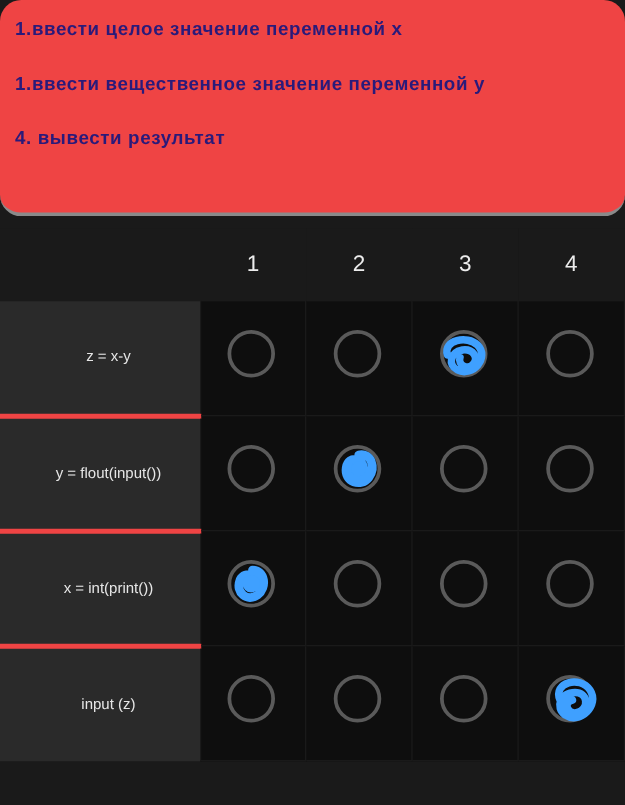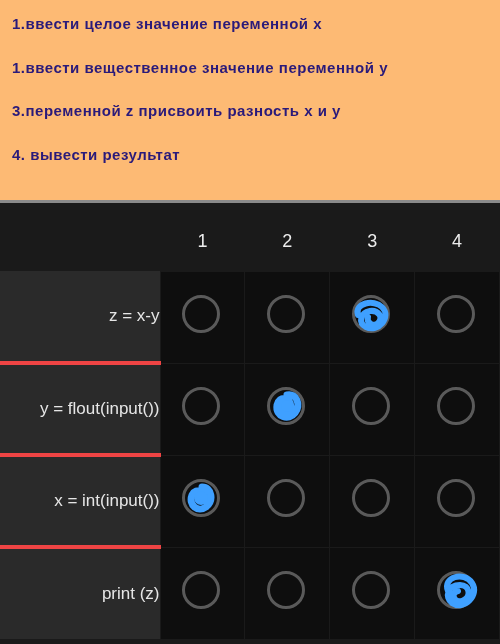--- a/index.html
+++ b/index.html
@@ -4,24 +4,25 @@
 <style>
   * { box-sizing: border-box; margin: 0; padding: 0; }
   html, body {
     width: 500px;
     height: 644px;
     background: #1a1a1a;
     font-family: Arial, Helvetica, sans-serif;
     overflow: hidden;
   }
   .instruction-card {
-    background: #fdba74;
+    background: #ef4444;
     margin: 0;
-    padding: 14px 12px 20px 12px;
+    padding: 14px 12px 33px 12px;
     border-bottom: 3px solid #8a8a8a;
+    border-radius: 17px;
   }
   .instruction-line {
     color: #2a1a7a;
     font-size: 15px;
     font-weight: bold;
     letter-spacing: 0.5px;
     margin-bottom: 24px;
     line-height: 1.3;
   }
   .instruction-line:last-child { margin-bottom: 16px; }
@@ -43,23 +44,23 @@
   .matrix thead th {
     height: 58px;
     font-size: 18px;
     color: #ececec;
     background: #1a1a1a;
   }
   .matrix thead th.rowlabel-col {
     width: 160px;
   }
   .matrix tbody td.rowlabel {
-    text-align: right;
+    text-align: center;
     padding-left: 14px;
-    font-size: 17px;
+    font-size: 12px;
     line-height: 1.25;
     background: #2a2a2a;
     height: 92px;
   }
   .matrix tbody td.cell {
     background: #0e0e0e;
     height: 92px;
     border: 1px solid #1a1a1a;
   }
   .matrix tbody tr + tr td {
@@ -86,21 +87,20 @@
     pointer-events: none;
   }
   .scribble svg { display: block; }
 </style>
 </head>
 <body>
 
 <div class="instruction-card">
   <p class="instruction-line">1.ввести целое значение переменной x</p>
   <p class="instruction-line">1.ввести вещественное значение переменной y</p>
-  <p class="instruction-line">3.переменной z присвоить разность x и y</p>
   <p class="instruction-line">4. вывести результат</p>
 </div>
 
 <div class="grid-wrap">
 <table class="matrix">
   <thead>
     <tr>
       <th class="rowlabel-col"></th>
       <th>1</th>
       <th>2</th>
@@ -149,21 +149,21 @@
       </td>
       <td class="cell">
         <span class="radio-shell"><span class="radio-ring"></span></span>
       </td>
       <td class="cell">
         <span class="radio-shell"><span class="radio-ring"></span></span>
       </td>
     </tr>
 
     <tr>
-      <td class="rowlabel">x = int(input())</td>
+      <td class="rowlabel">x = int(print())</td>
       <td class="cell">
         <span class="radio-shell"><span class="radio-ring"></span>
           <span class="scribble">
             <svg width="36" height="36" viewBox="0 0 36 36">
               <path d="M18 6 C28 6, 30 20, 22 26 C14 32, 4 24, 8 14 C12 6, 24 10, 22 20" fill="none" stroke-width="7" stroke-linecap="round" stroke-linejoin="round" stroke="#3fa0ff"></path>
               <circle cx="17" cy="17" r="7" fill="#3fa0ff"></circle>
             </svg>
           </span>
         </span>
       </td>
@@ -172,21 +172,21 @@
       </td>
       <td class="cell">
         <span class="radio-shell"><span class="radio-ring"></span></span>
       </td>
       <td class="cell">
         <span class="radio-shell"><span class="radio-ring"></span></span>
       </td>
     </tr>
 
     <tr>
-      <td class="rowlabel">print (z)</td>
+      <td class="rowlabel">input (z)</td>
       <td class="cell">
         <span class="radio-shell"><span class="radio-ring"></span></span>
       </td>
       <td class="cell">
         <span class="radio-shell"><span class="radio-ring"></span></span>
       </td>
       <td class="cell">
         <span class="radio-shell"><span class="radio-ring"></span></span>
       </td>
       <td class="cell">

